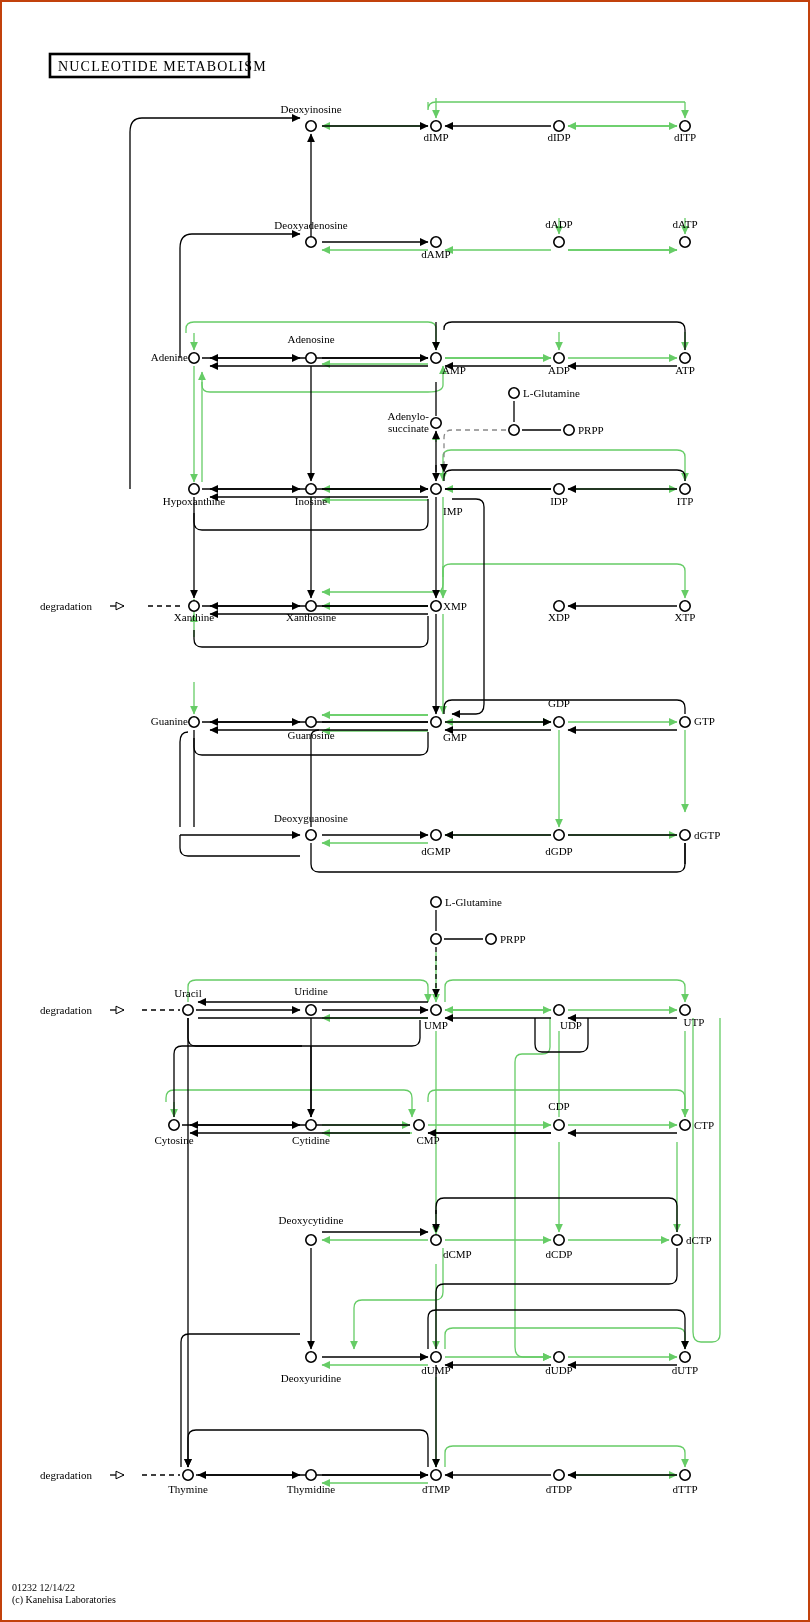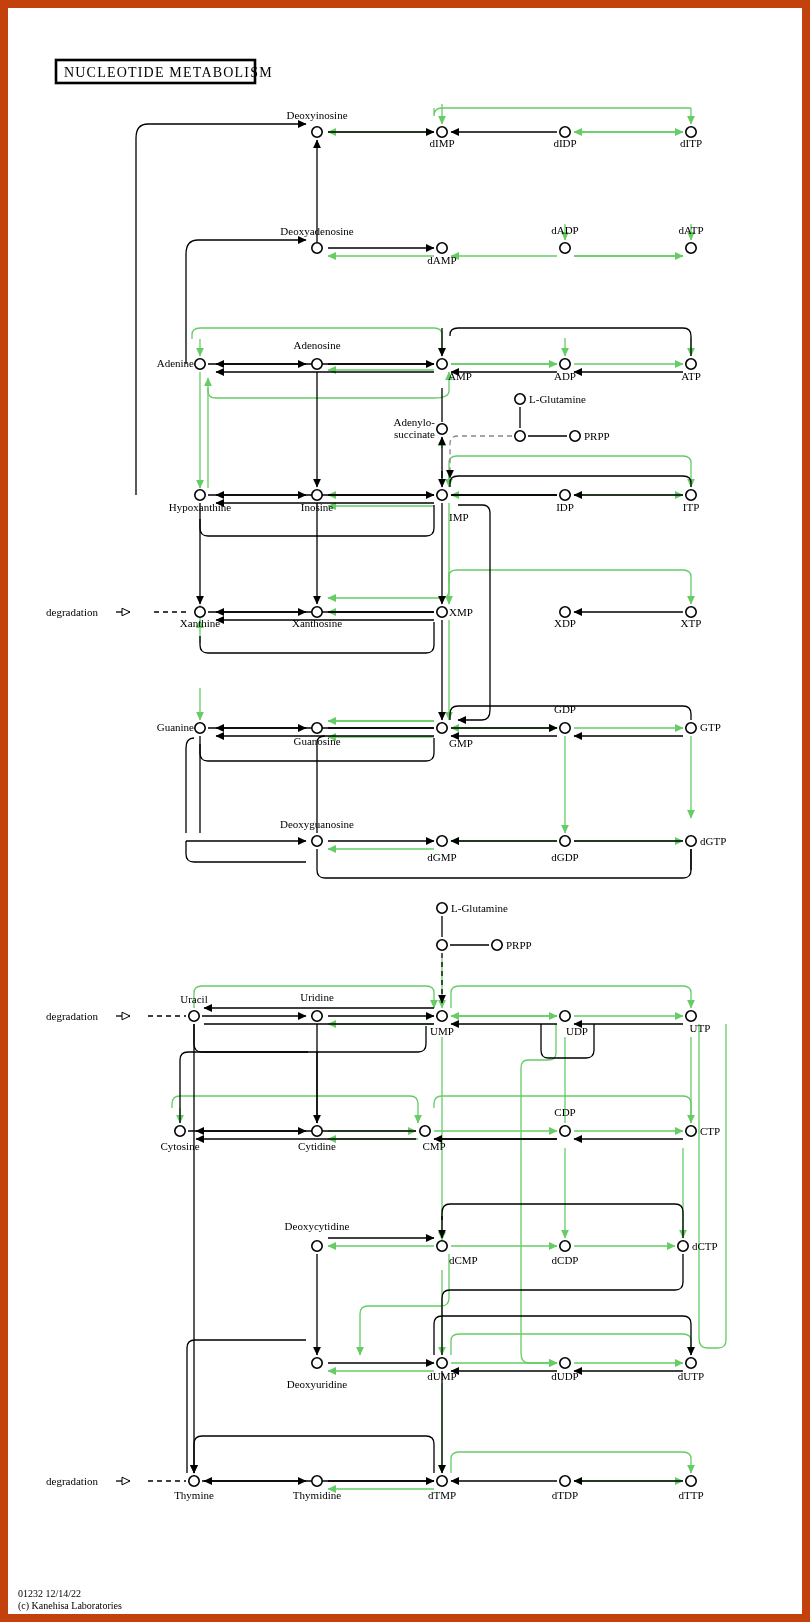--- a/index.html
+++ b/index.html
@@ -1,17 +1,17 @@
 <!DOCTYPE html>
 <html><head>
 <meta charset="utf-8">
 <style>
   html,body{margin:0;padding:0;background:#ffffff;}
   body{font-family:"Liberation Serif", serif;}
-  #page{position:relative;width:810px;height:1622px;background:#fff;box-sizing:border-box;border:8px solid #c2410c;overflow:hidden;}
+  #page{position:relative;width:810px;height:1622px;background:#fff;box-sizing:border-box;border:2px solid #c2410c;overflow:hidden;}
   svg{display:block;}
   .lbl{font-family:"Liberation Serif", serif;font-size:11px;fill:#000;}
   .lbl-title{font-family:"Liberation Serif", serif;font-size:14px;fill:#000;letter-spacing:1.2px;}
   .lbl-foot{font-family:"Liberation Serif", serif;font-size:10px;fill:#000;}
   .node{fill:#ffffff;stroke:#000000;stroke-width:1.6;}
   .eblk{fill:none;stroke:#000000;stroke-width:1.3;}
   .eblk-g{fill:none;stroke:#66cc66;stroke-width:1.3;}
   .dash{fill:none;stroke:#000000;stroke-width:1.3;stroke-dasharray:5 4;}
   .dashg{fill:none;stroke:#888888;stroke-width:1.3;stroke-dasharray:5 4;}
   .titlebox{fill:#ffffff;stroke:#000000;stroke-width:2.6;}

